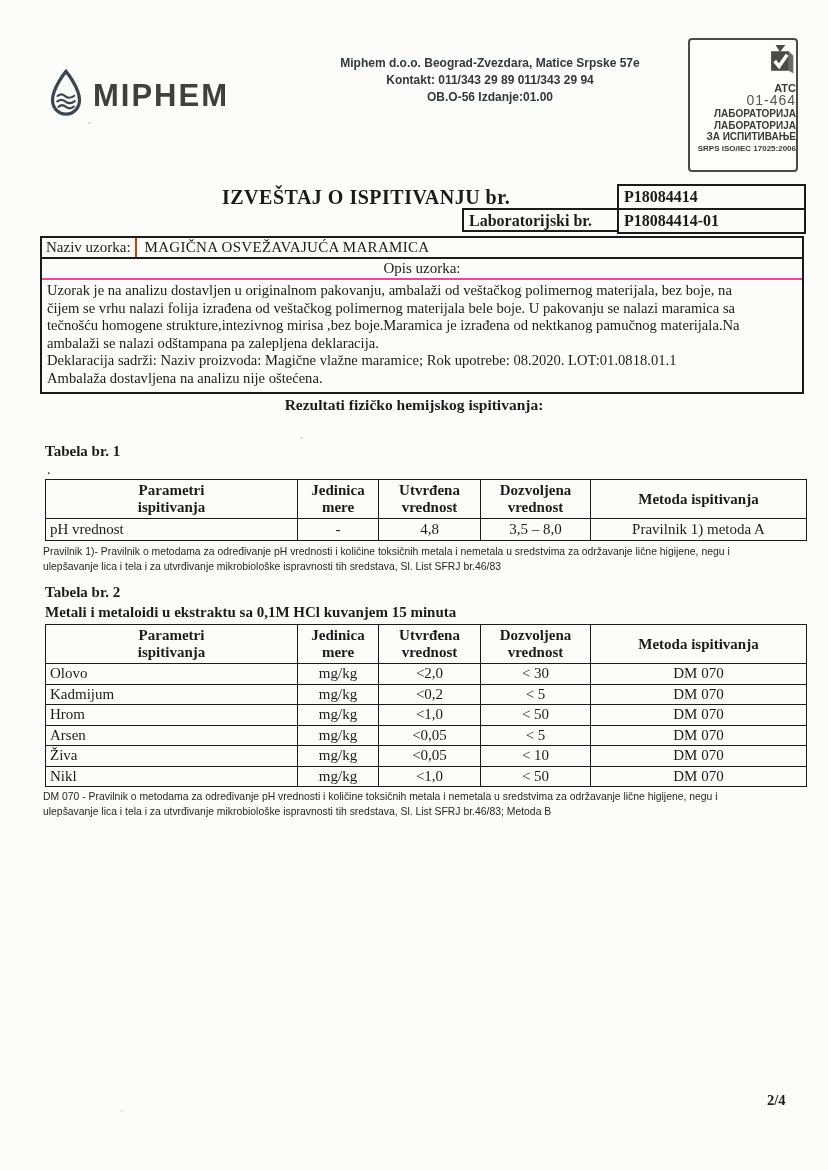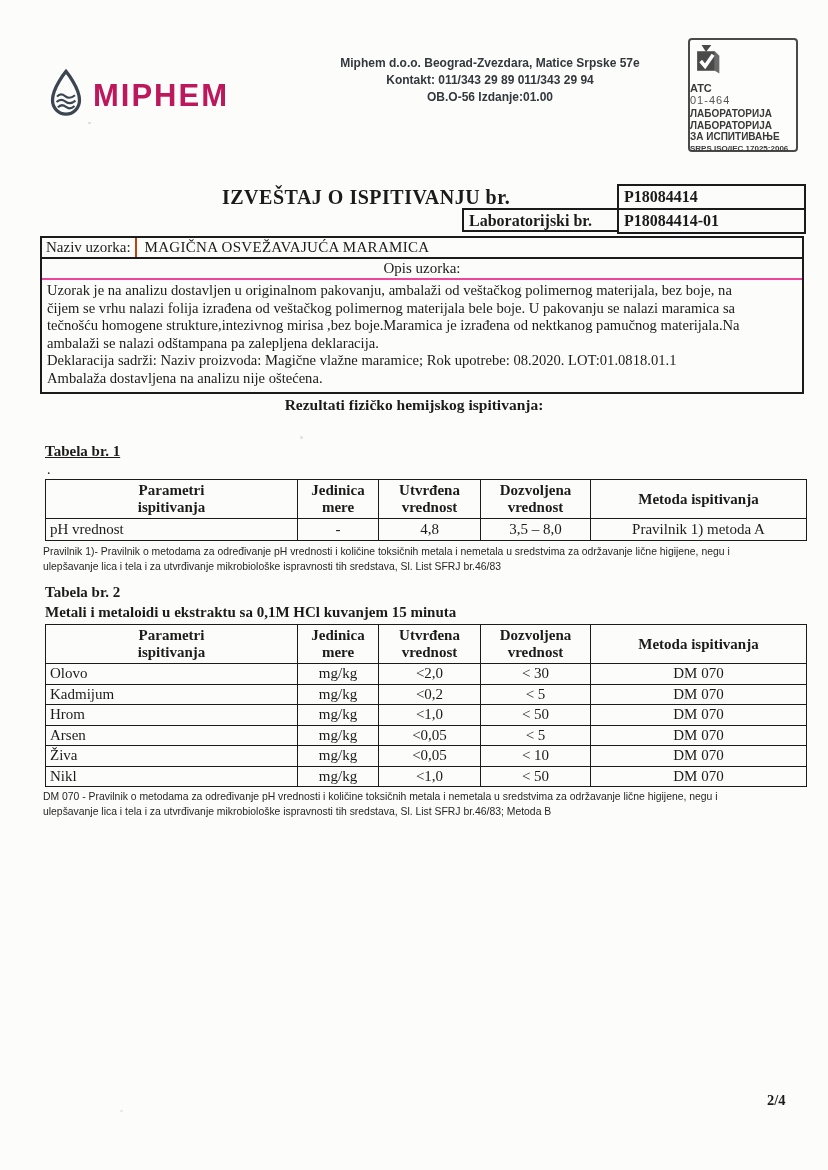--- a/index.html
+++ b/index.html
@@ -1,29 +1,29 @@
 <!DOCTYPE html>
 <html><head>
 <meta charset="utf-8">
 <style>
   html,body{margin:0;padding:0;}
   .page{position:relative;width:828px;height:1170px;background:#fcfcfa;overflow:hidden;
         font-family:"Liberation Serif",serif;color:#1b1b1b;}
   
   .logo{position:absolute;left:48px;top:68px;display:flex;align-items:center;}
   .logo-text{font-family:"Liberation Sans",sans-serif;font-weight:bold;font-size:31px;
-             letter-spacing:2px;color:#be185d;margin-left:9px;margin-top:2px;}
+             letter-spacing:2px;color:#404040;margin-left:9px;margin-top:2px;}
   .contact{position:absolute;left:250px;top:55px;width:480px;text-align:center;
            font-family:"Liberation Sans",sans-serif;font-size:12px;font-weight:bold;
            line-height:17px;color:#33383d;}
-  .badge{position:absolute;left:688px;top:38px;width:110px;height:114px;border:2px solid #4a4a4a;
-         border-radius:4px;text-align:left;font-family:"Liberation Sans",sans-serif;color:#3a3a3a;
+  .badge{position:absolute;left:688px;top:38px;width:110px;height:134px;border:2px solid #4a4a4a;
+         border-radius:4px;text-align:right;font-family:"Liberation Sans",sans-serif;color:#3a3a3a;
          box-sizing:border-box;background:#fdfdfc;}
   .badge .atc{font-weight:bold;font-size:11px;line-height:11px;}
-  .badge .num{font-size:11px;letter-spacing:1px;line-height:12px;color:#555;}
+  .badge .num{font-size:14px;letter-spacing:1px;line-height:12px;color:#555;}
   .badge .cyr{font-weight:bold;font-size:10px;line-height:11.5px;margin-top:2px;}
   .badge .std{font-weight:bold;font-size:8px;line-height:10px;margin-top:1px;}
   
   .title{position:absolute;left:222px;top:186px;font-size:20px;font-weight:bold;letter-spacing:.5px;}
   .box{position:absolute;border:2px solid #1b1b1b;box-sizing:border-box;font-weight:bold;
        font-size:16px;padding-left:5px;background:transparent;}
   .report-box{left:617px;top:184px;width:189px;height:26px;line-height:22px;}
   .lab-label-box{left:462px;top:208px;width:157px;height:24px;line-height:22px;}
   .lab-no-box{left:617px;top:208px;width:189px;height:26px;line-height:22px;}
   
@@ -32,21 +32,21 @@
   .sample-row1{display:flex;border-bottom:2px solid #1b1b1b;}
   .sample-label{padding:1px 4px;border-right:2px solid #c2410c;white-space:nowrap;}
   .sample-name{padding:1px 8px;letter-spacing:.3px;}
   .sample-row2{text-align:center;border-bottom:2px solid #ec4899;padding:1px 0;}
   .sample-desc{padding:2px 5px 4px 5px;font-size:14.6px;line-height:17.6px;}
   .sample-desc div{white-space:nowrap;}
   
   .results-heading{position:absolute;left:0;top:396px;width:100%;text-align:center;
                    font-weight:bold;font-size:15.5px;}
   .tcaption{position:absolute;font-weight:bold;font-size:15px;}
-  .t1caption{left:45px;top:443px;text-decoration:underline;}
+  .t1caption{left:45px;top:443px;}
   .stray-dot{position:absolute;left:47px;top:462px;font-size:14px;}
   .t2caption{left:45px;top:584px;}
   .t2subtitle{position:absolute;left:45px;top:604px;font-weight:bold;font-size:15px;}
   table{border-collapse:collapse;table-layout:fixed;position:absolute;background:transparent;}
   .t1{left:45px;top:479px;width:761px;}
   .t2{left:45px;top:624px;width:761px;}
   th,td{border:1.6px solid #1b1b1b;font-weight:normal;}
   th{font-weight:bold;font-size:15px;line-height:17px;white-space:pre-line;padding:2px 1px;
      text-align:center;vertical-align:middle;}
   td{font-size:15px;text-align:center;padding:0 2px;overflow:hidden;}

